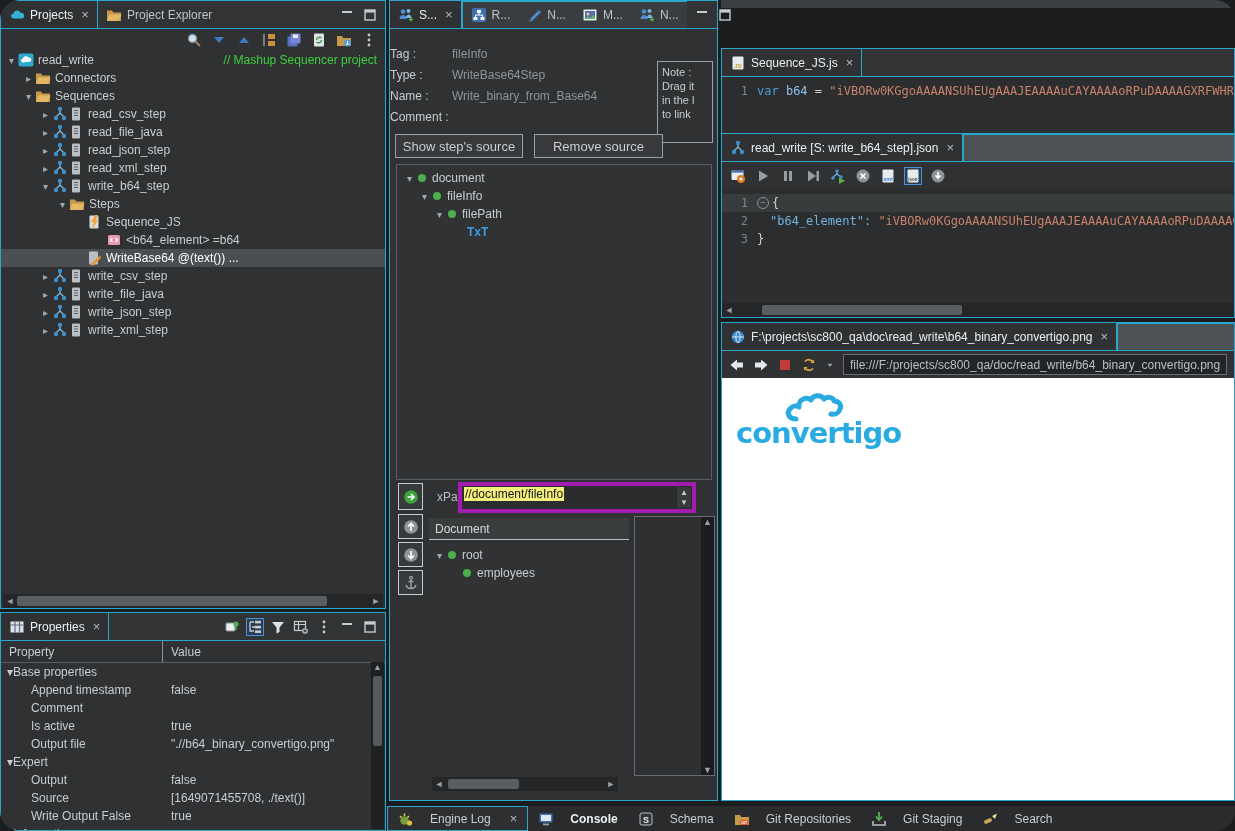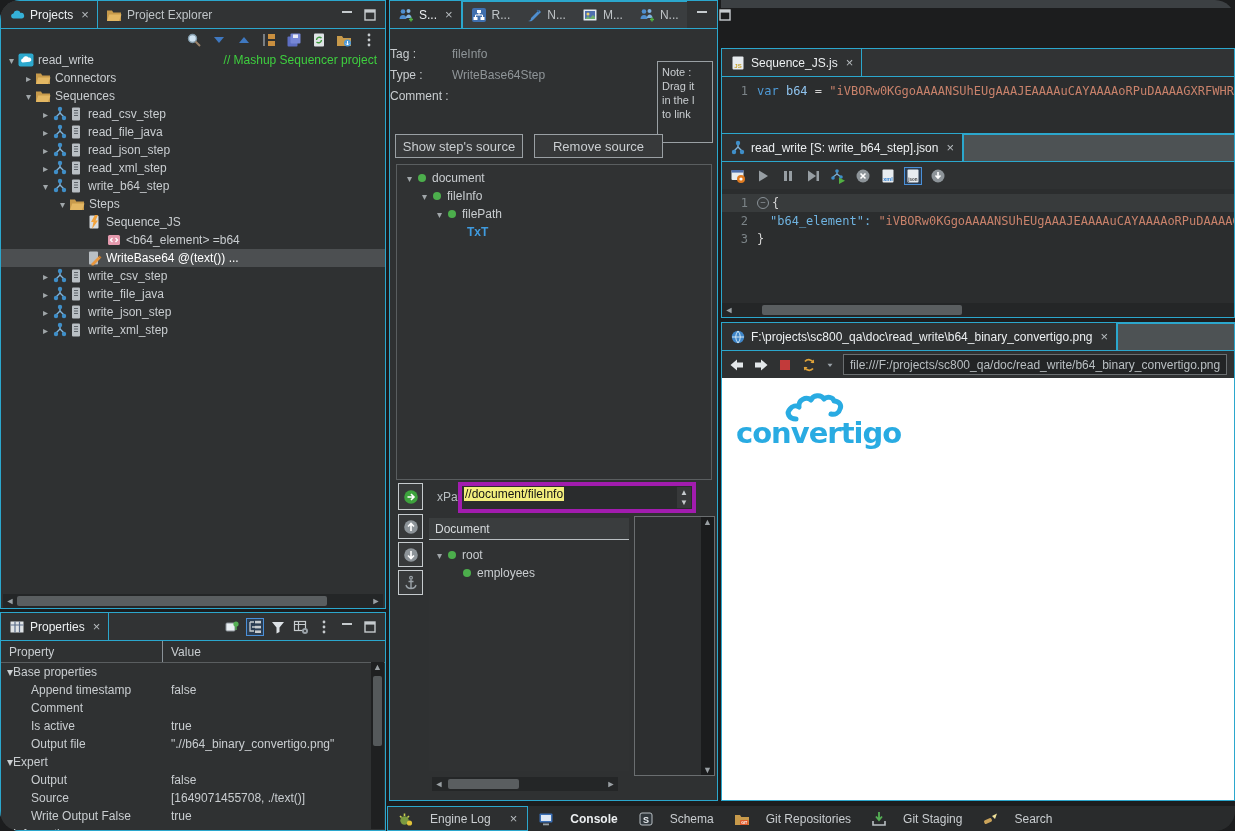--- a/index.html
+++ b/index.html
@@ -636,20 +636,24 @@
     <div style="position:absolute;left:0;top:42px;right:0;">
       <div class="frow">
         <span class="flab">Tag :</span>
         <span class="fval">fileInfo</span>
       </div>
       <div class="frow">
         <span class="flab">Type :</span>
         <span class="fval">WriteBase64Step</span>
       </div>
       <div class="frow">
+        <span class="flab">Name :</span>
+        <span class="fval">Write_binary_from_Base64</span>
+      </div>
+      <div class="frow">
         <span class="flab" style="width:auto;">Comment :</span>
         <span class="fval"></span>
       </div>
     </div>
 
     <div class="notebox" style="right:4px;top:60px;width:46px;height:74px;" id="notebox">
         <div>Note :</div>
         <div>Drag it</div>
         <div>in the l</div>
         <div>to link</div>

